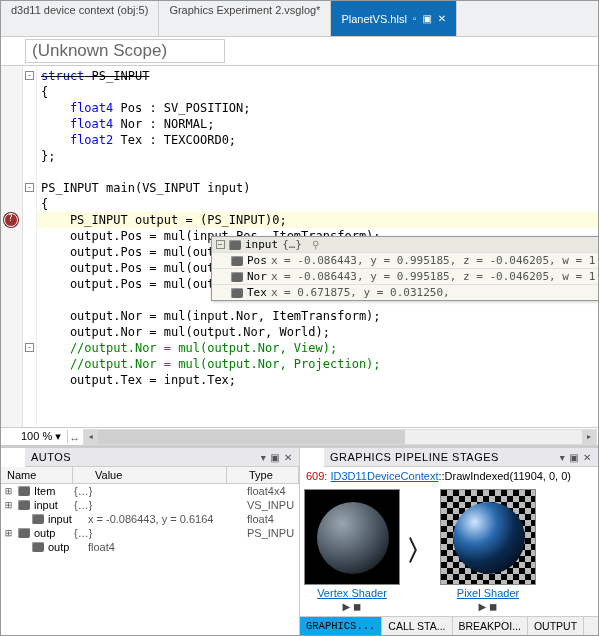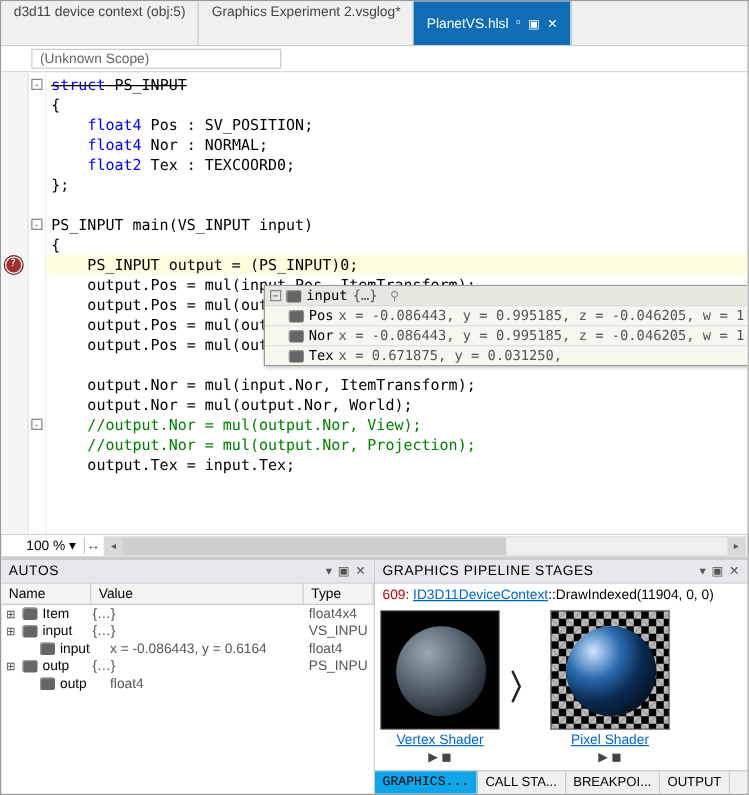--- a/index.html
+++ b/index.html
@@ -3,21 +3,21 @@
 <meta charset="utf-8">
 <style>
   * { box-sizing: border-box; margin: 0; padding: 0; }
   body { font-family: 'Segoe UI', Tahoma, sans-serif; font-size: 11px; background: #fff; width: 599px; height: 636px; overflow: hidden; border: 1px solid #999; display: flex; flex-direction: column; }
   .tabs { display: flex; background: #eef0f2; border-bottom: 1px solid #ccc; height: 36px; }
   .tab { padding: 3px 10px; border-right: 1px solid #ccc; color: #444; cursor: pointer; font-size: 11px; white-space: nowrap; }
   .tab.active { background: #0e6db5; color: #fff; display: flex; align-items: center; gap: 6px; }
   .tab.active .glyph { font-size: 10px; }
   .scope-row { display: flex; border-bottom: 1px solid #ccc; padding: 2px 4px; background: #fff; }
   .scope-left { width: 20px; }
-  .scope-dd { border: 1px solid #ccc; padding: 1px 6px; color: #666; font-size: 11px; flex: 0 0 200px; }
+  .scope-dd { border: 1px solid #ccc; padding: 1px 6px; color: #666; font-size: 17px; flex: 0 0 200px; }
   .editor { flex: 1; font-family: Consolas, monospace; font-size: 12px; position: relative; overflow: hidden; background: #fff; }
   .gutter-col { position: absolute; left: 0; top: 0; bottom: 0; width: 22px; background: #f5f5f5; border-right: 1px solid #e0e0e0; }
   .fold-col { position: absolute; left: 22px; top: 0; bottom: 0; width: 14px; background: #fff; border-right: 1px solid #eee; }
   .code { margin-left: 36px; padding: 2px 4px; line-height: 16px; white-space: pre; }
   .kw { color: #0000ff; }
   .cm { color: #008000; }
   .fold-glyph { position: absolute; left: 24px; width: 9px; height: 9px; border: 1px solid #888; background: #fff; font-size: 8px; line-height: 7px; text-align: center; cursor: pointer; color: #555; }
   .bp { position: absolute; left: 3px; width: 14px; height: 14px; border-radius: 50%; background: #a03030; border: 1px solid #fff; box-shadow: 0 0 0 1px #702020; }
   .bp::after { content:"?"; color:#fff; font-size:8px; position:absolute; left:3px; top:0;}
   .hl-line { position: absolute; left: 36px; right: 0; height: 16px; background: #fdfde0; z-index: 0; }
@@ -31,24 +31,24 @@
   .dt-val { color: #555; }
   .pin { color: #888; font-size: 10px; margin-left: 6px; cursor: pointer; }
   .zoom-row { display: flex; align-items: center; border-top: 1px solid #ccc; height: 18px; font-size: 11px; }
   .zoom-sel { padding: 0 6px 0 20px; border-right: 1px solid #ccc; }
   .hscroll { flex: 1; height: 16px; background: #efefef; position: relative; margin: 1px; border: 1px solid #ddd; }
   .hscroll-thumb { position: absolute; left: 14px; top: 0; bottom: 0; width: 60%; background: #cfcfcf; }
   .hscroll-btn { position:absolute; top:0; bottom:0; width:14px; background:#d8d8d8; text-align:center; font-size:8px; line-height:14px; color:#555;}
   .bottom-panels { display: flex; height: 190px; border-top: 3px solid #ccc; }
   .panel { flex: 1; display: flex; flex-direction: column; border-right: 1px solid #ccc; min-width: 0; }
   .panel:last-child { border-right: none; }
-  .panel-title { background: #e8e8ec; padding: 3px 6px; font-size: 11px; letter-spacing: .5px; display: flex; align-items: center; border-bottom: 1px solid #ccc; }
+  .panel-title { background: #e8e8ec; padding: 3px 6px; font-size: 11px; letter-spacing: .5px; display: flex; align-items: center; border-bottom: 1px solid #ccc; margin-left: 24px; }
   .panel-title .sp { flex: 1; }
   .panel-title .ico { margin-left: 4px; cursor: pointer; color: #555; font-size: 10px; }
-  .autos-hdr { display: flex; border-bottom: 1px solid #ccc; background: #f4f4f4; font-size: 11px; }
+  .autos-hdr { display: flex; border-bottom: 1px solid #ccc; background: #f4f4f4; font-size: 11px; gap: 16px; }
   .autos-hdr > div { padding: 2px 6px; border-right: 1px solid #ccc; }
   .ah-name { width: 72px; } .ah-val { flex: 1; } .ah-type { width: 56px; }
   .autos-body { flex: 1; overflow: hidden; font-family: 'Segoe UI', sans-serif; font-size: 11px; }
   .autos-row { display: flex; align-items: center; padding: 1px 2px; }
   .ar-exp { width: 11px; text-align: center; color: #555; cursor: pointer; font-size: 9px; }
   .ar-ico { width: 12px; height: 10px; background: #666; border-radius: 2px; margin: 0 4px; box-shadow: inset 1px 1px 0 #999; }
   .ar-name { width: 40px; overflow: hidden; text-overflow: clip; white-space: nowrap; }
   .ar-val { flex: 1; overflow: hidden; white-space: nowrap; color: #555; }
   .ar-type { width: 50px; color: #555; white-space: nowrap; overflow: hidden; }
   .indent { width: 14px; }

